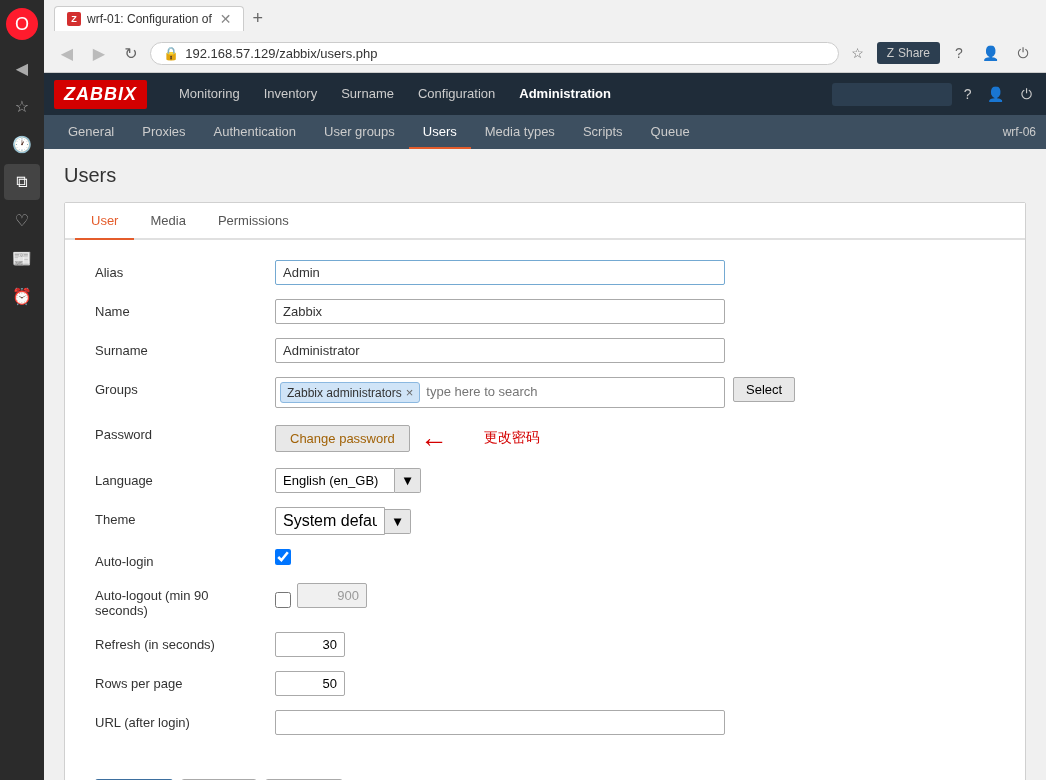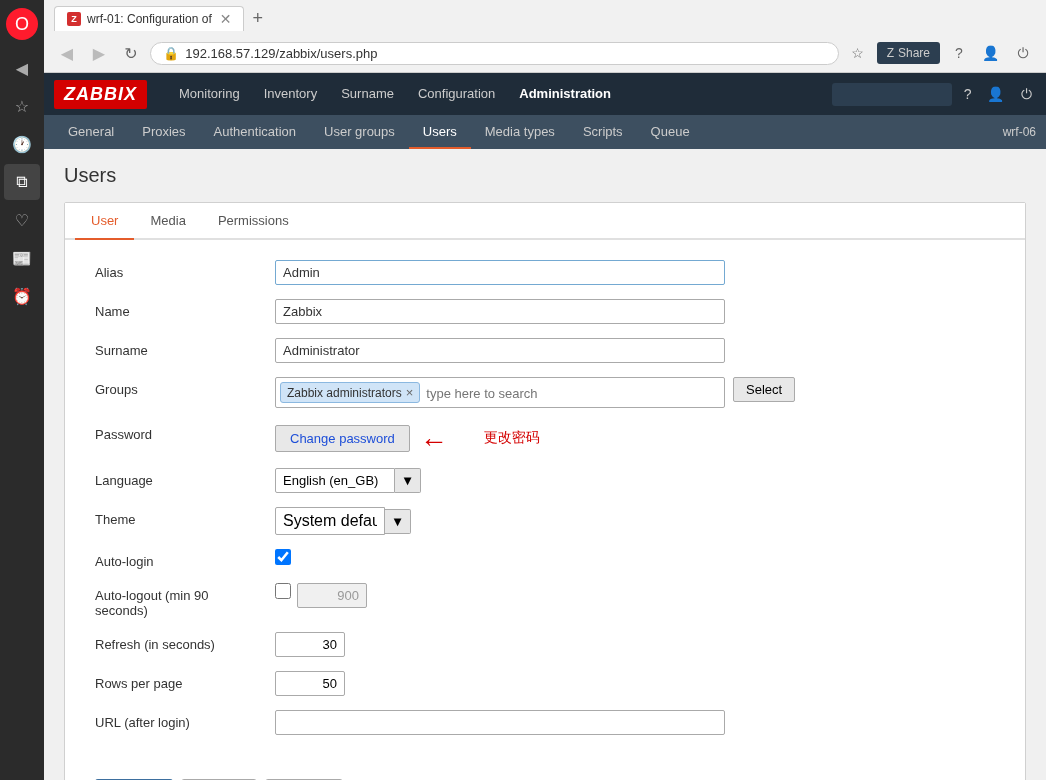--- a/index.html
+++ b/index.html
@@ -57,28 +57,28 @@
 
     .form-body { padding: 20px 30px; }
     .form-row { display: flex; align-items: flex-start; margin-bottom: 14px; }
     .form-label { width: 180px; text-align: left; padding-right: 20px; padding-top: 5px; color: #333; font-size: 13px; flex-shrink: 0; }
     .form-field { flex: 1; }
     .form-input { width: 450px; padding: 4px 7px; border: 1px solid #aaa; border-radius: 2px; font-size: 13px; color: #333; }
     .form-input.highlight { border-color: #74a9d2; }
 
     
     .groups-container { width: 450px; border: 1px solid #aaa; border-radius: 2px; padding: 4px; min-height: 30px; background: #fff; }
-    .groups-inner { display: flex; flex-wrap: wrap; gap: 4px; align-items: flex-end; }
+    .groups-inner { display: flex; flex-wrap: wrap; gap: 4px; align-items: flex-start; }
     .group-tag { background: #d0e4f7; border: 1px solid #8bb8e0; border-radius: 3px; padding: 2px 6px; font-size: 12px; color: #333; display: flex; align-items: center; gap: 4px; }
     .group-tag-remove { color: #666; cursor: pointer; font-size: 13px; }
     .groups-search { border: none; outline: none; font-size: 13px; color: #999; min-width: 120px; padding: 2px; }
     .select-btn { background: #e8e8e8; border: 1px solid #aaa; border-radius: 2px; padding: 4px 12px; cursor: pointer; font-size: 13px; margin-left: 8px; }
 
     
-    .change-pwd-btn { background: #e8e8e8; border: 1px solid #aaa; border-radius: 2px; padding: 5px 14px; cursor: pointer; font-size: 13px; color: #1d4ed8; }
+    .change-pwd-btn { background: #e8e8e8; border: 1px solid #aaa; border-radius: 2px; padding: 5px 14px; cursor: pointer; font-size: 13px; color: #a16207; }
 
     
     .annotation-area { display: flex; align-items: center; margin-left: 10px; }
     .red-arrow { color: #d40000; font-size: 28px; margin-right: 8px; }
     .annotation-text { color: #d40000; font-size: 14px; margin-left: 28px; }
 
     
     .lang-select-container { display: flex; align-items: center; gap: 0; }
     .lang-input { width: 120px; padding: 4px 7px; border: 1px solid #aaa; border-radius: 2px 0 0 2px; font-size: 13px; background: #fff; }
     .lang-dropdown-btn { padding: 4px 6px; border: 1px solid #aaa; border-left: none; border-radius: 0 2px 2px 0; background: #e8e8e8; cursor: pointer; }
@@ -97,21 +97,21 @@
     
     .url-input { width: 450px; padding: 4px 7px; border: 1px solid #aaa; border-radius: 2px; font-size: 13px; }
 
     
     .action-buttons { display: flex; gap: 8px; padding: 10px 30px 20px; }
     .btn-update { background: #3d6f9f; color: #fff; border: none; border-radius: 3px; padding: 7px 18px; cursor: pointer; font-size: 13px; }
     .btn-delete { background: #e8e8e8; color: #333; border: 1px solid #aaa; border-radius: 3px; padding: 7px 18px; cursor: pointer; font-size: 13px; }
     .btn-cancel { background: #e8e8e8; color: #333; border: 1px solid #aaa; border-radius: 3px; padding: 7px 18px; cursor: pointer; font-size: 13px; }
 
     .groups-row-flex { display: flex; align-items: flex-start; }
-    .auto-logout-row { display: flex; align-items: flex-start; gap: 6px; }
+    .auto-logout-row { display: flex; align-items: flex-end; gap: 6px; }
   </style>
 </head>
 <body>
 
 <div class="opera-sidebar">
   <div class="opera-logo">O</div>
   <div class="opera-sidebar-btn">◀</div>
   <div class="opera-sidebar-btn">☆</div>
   <div class="opera-sidebar-btn">🕐</div>
   <div class="opera-sidebar-btn active">⧉</div>

